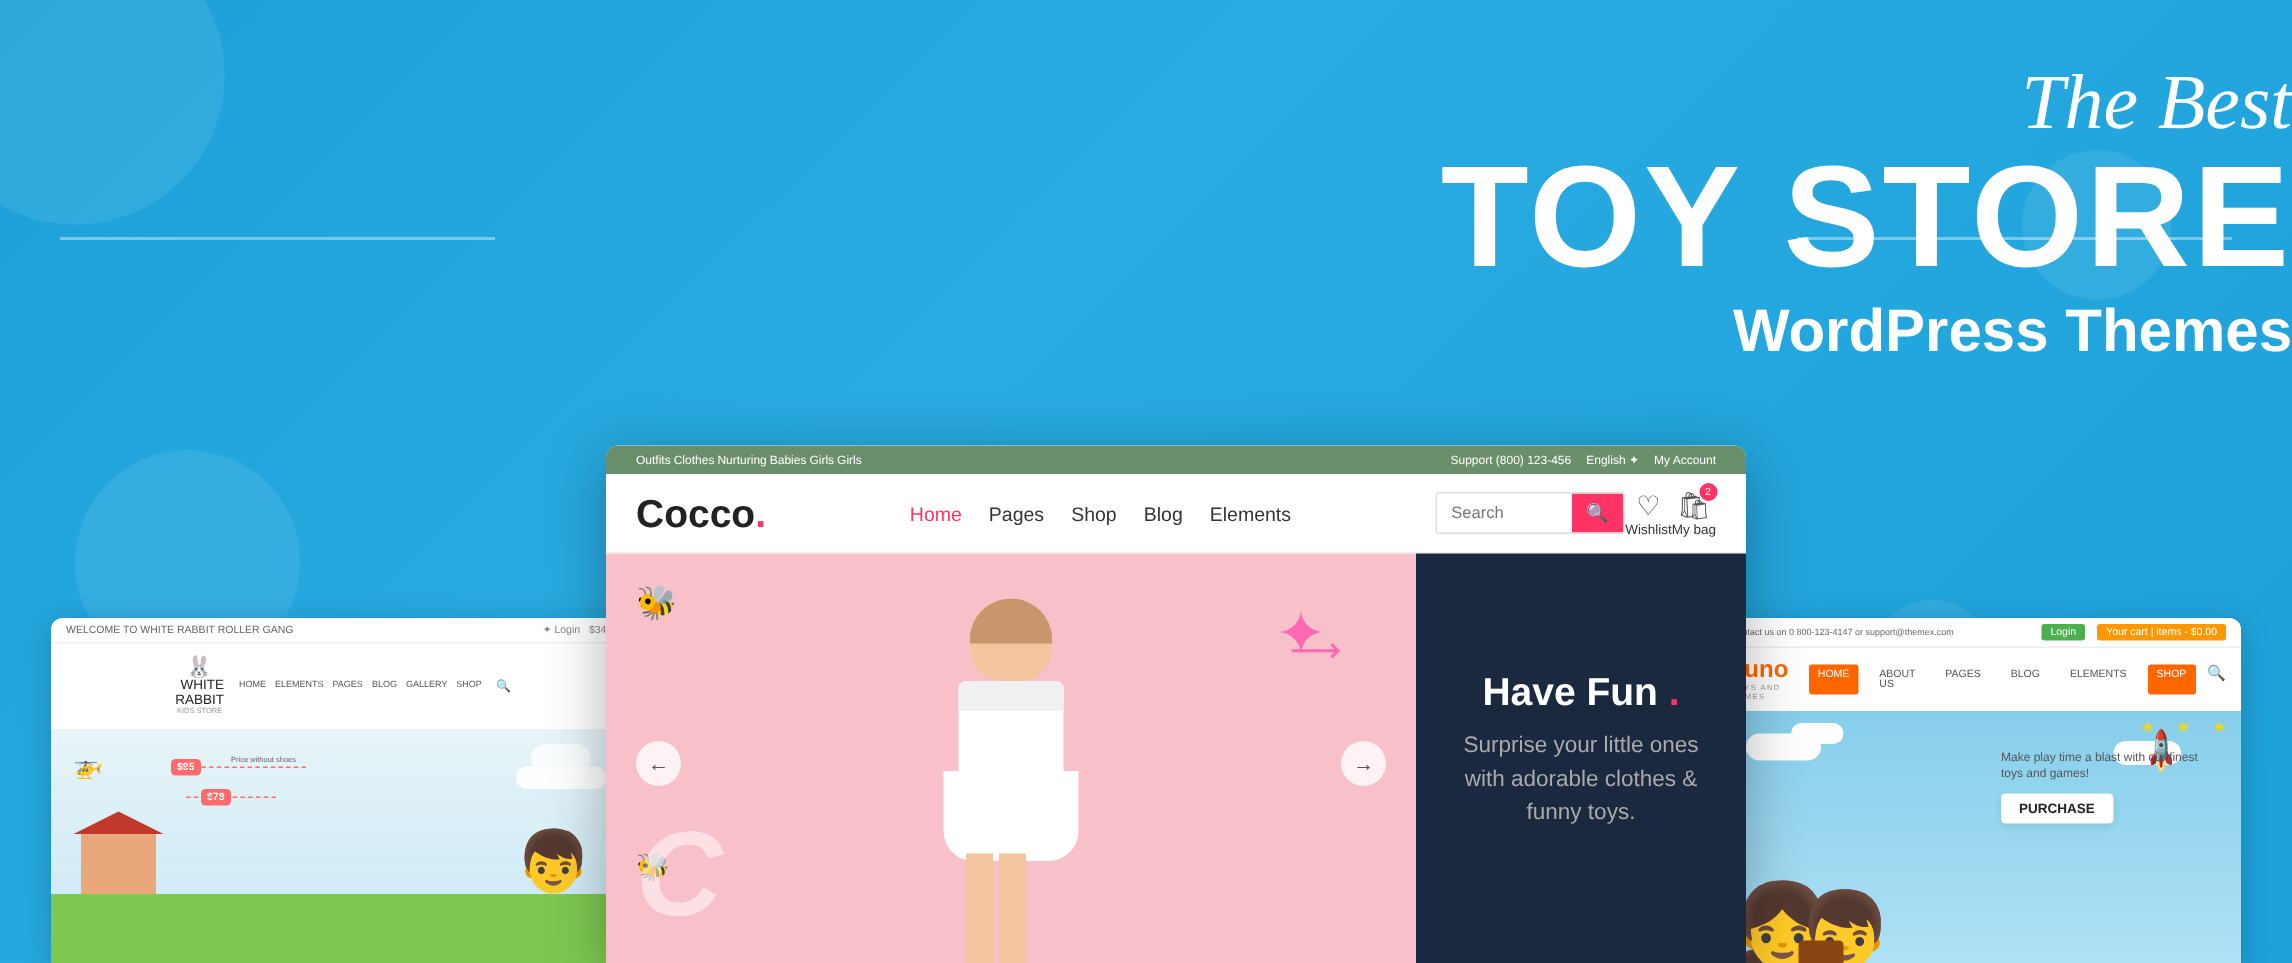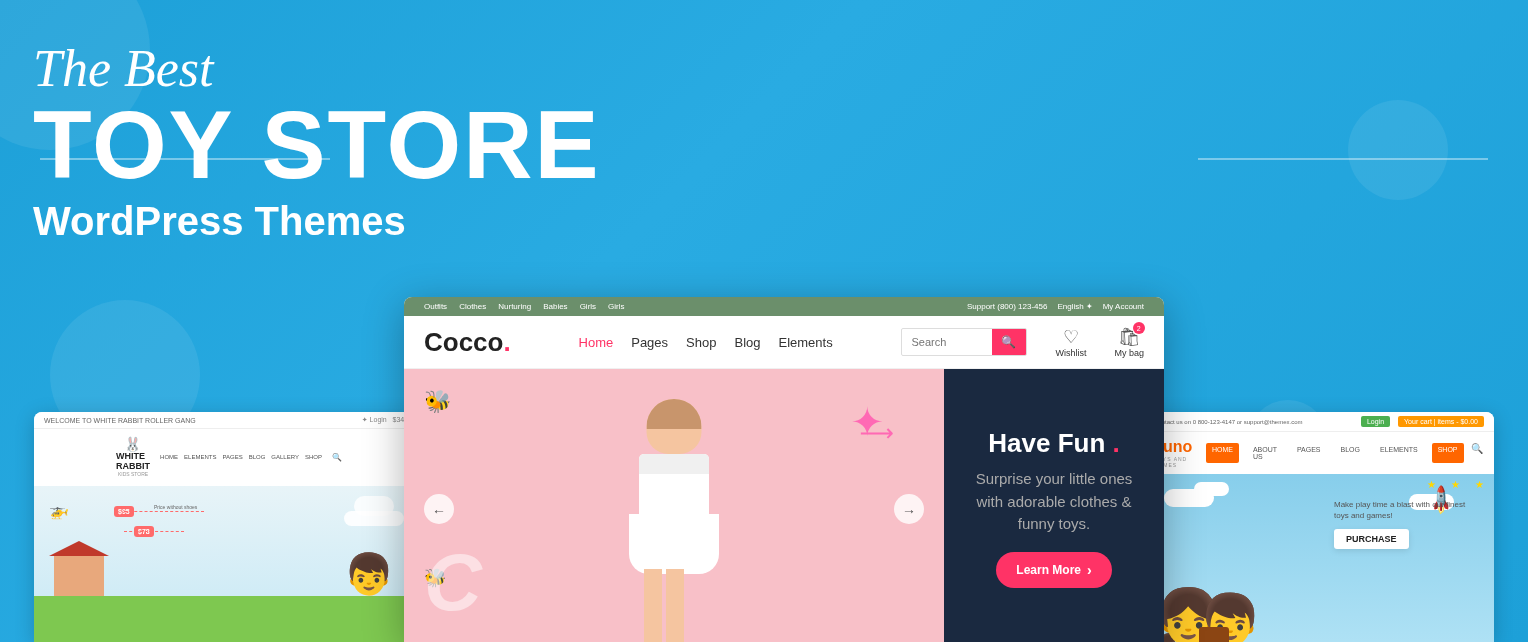--- a/index.html
+++ b/index.html
@@ -36,21 +36,21 @@
       height: 2px;
       background: rgba(255,255,255,0.4);
     }
 
     
     .header-text {
       position: absolute;
       top: 40px;
       left: 0;
       right: 0;
-      text-align: left;
+      text-align: right;
       z-index: 10;
       margin-left: 33px;
     }
 
     .header-text .the-best {
       font-family: Georgia, serif;
       font-style: italic;
       font-size: 52px;
       color: #fff;
       font-weight: normal;
@@ -283,21 +283,21 @@
       background: #6b8f6b;
       padding: 5px 20px;
       display: flex;
       justify-content: space-between;
       align-items: center;
       font-size: 8px;
       color: #fff;
     }
     .cocco-topbar-nav {
       display: flex;
-      gap: 12px;
+      gap: 2px;
       text-align: right;
     }
     .cocco-topbar-right {
       display: flex;
       gap: 10px;
       align-items: center;
     }
 
     .cocco-header {
       background: #fff;
@@ -324,21 +324,21 @@
     }
     .cocco-nav-item {
       cursor: pointer;
     }
     .cocco-nav-item.active {
       color: #ff3366;
     }
     .cocco-search-area {
       display: flex;
       align-items: center;
-      gap: 28px;
+      gap: 0;
     }
     .cocco-search-box {
       display: flex;
       align-items: center;
       border: 1px solid #ddd;
       border-radius: 2px;
       overflow: hidden;
     }
     .cocco-search-input {
       padding: 6px 10px;
@@ -752,21 +752,21 @@
 <div class="screenshots">
 
   <div class="screenshot-left">
     <div class="wr-topbar">
       <span>WELCOME TO WHITE RABBIT ROLLER GANG</span>
       <span style="font-size:7px;color:#888;">✦ Login &nbsp; $34.54</span>
     </div>
     <div class="wr-nav">
       <div class="wr-logo">
         <span class="rabbit-icon">🐰</span>
-        <span style="font-size:9px;font-weight:700;color:#222;">WHITE<br>RABBIT</span>
+        <span style="font-size:9px;font-weight:400;color:#222;text-align:right;">WHITE<br>RABBIT</span>
         <span class="subtitle">KIDS STORE</span>
       </div>
       <div class="wr-nav-links">
         <span>HOME</span>
         <span>ELEMENTS</span>
         <span>PAGES</span>
         <span>BLOG</span>
         <span>GALLERY</span>
         <span>SHOP</span>
       </div>
@@ -870,24 +870,20 @@
         <div style="position:absolute;top:50px;right:50px;color:#ff69b4;font-size:24px;">⟶</div>
 
         <div class="cocco-initial">C</div>
       </div>
 
       <div class="cocco-hero-right">
         <div class="have-fun">
           Have Fun <span class="dot">.</span>
         </div>
         <div class="hero-desc">Surprise your little ones with adorable clothes &amp; funny toys.</div>
-        <div class="learn-more-btn">
-          <span>Learn More</span>
-          <span class="arrow">›</span>
-        </div>
       </div>
     </div>
   </div>
 
   <div class="screenshot-right">
 
     <div class="juno-topbar">
       <span class="juno-contact">Contact us on 0 800-123-4147 or support@themex.com</span>
       <div style="display:flex;gap:4px;">
         <span class="juno-login-btn">Login</span>

